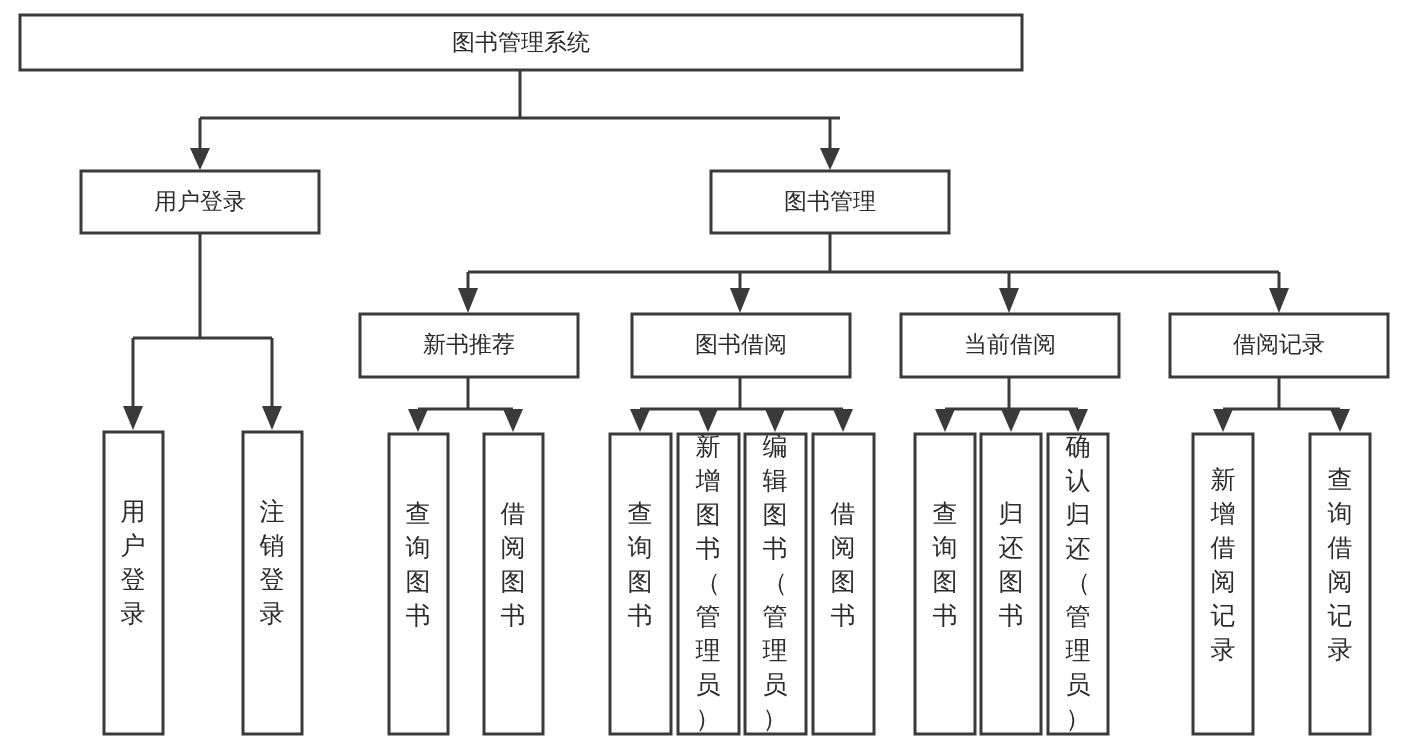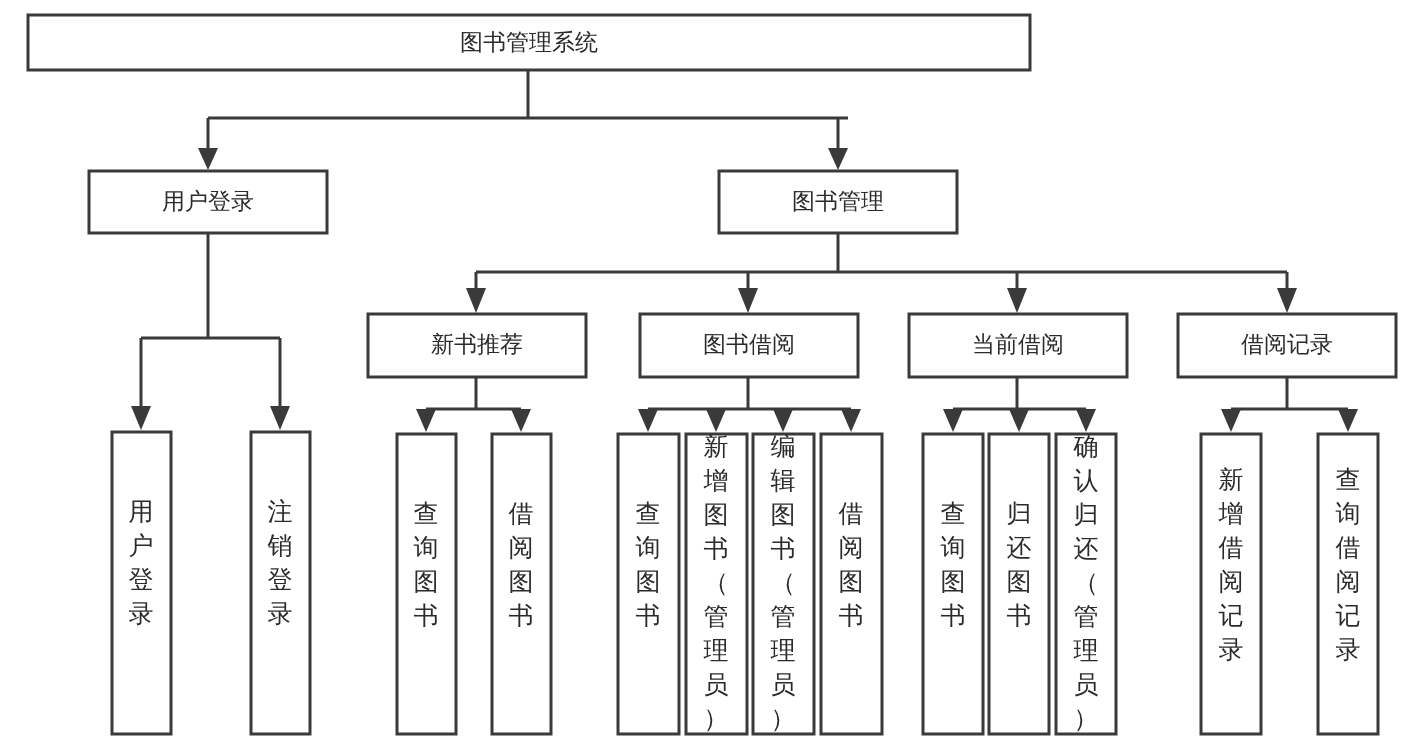--- a/index.html
+++ b/index.html
@@ -9,21 +9,21 @@
   }
   body {
     width: 1405px;
     height: 747px;
     font-family: "Liberation Sans", "DejaVu Sans", sans-serif;
     overflow: hidden;
     position: relative;
   }
   #diagram-root {
     position: absolute;
-    left: 8px;
+    left: 0;
     top: 0;
     width: 1202px;
     height: 747px;
   }
   svg.diagram {
     display: block;
     width: 1405px;
     height: 747px;
   }
   .node-rect {

